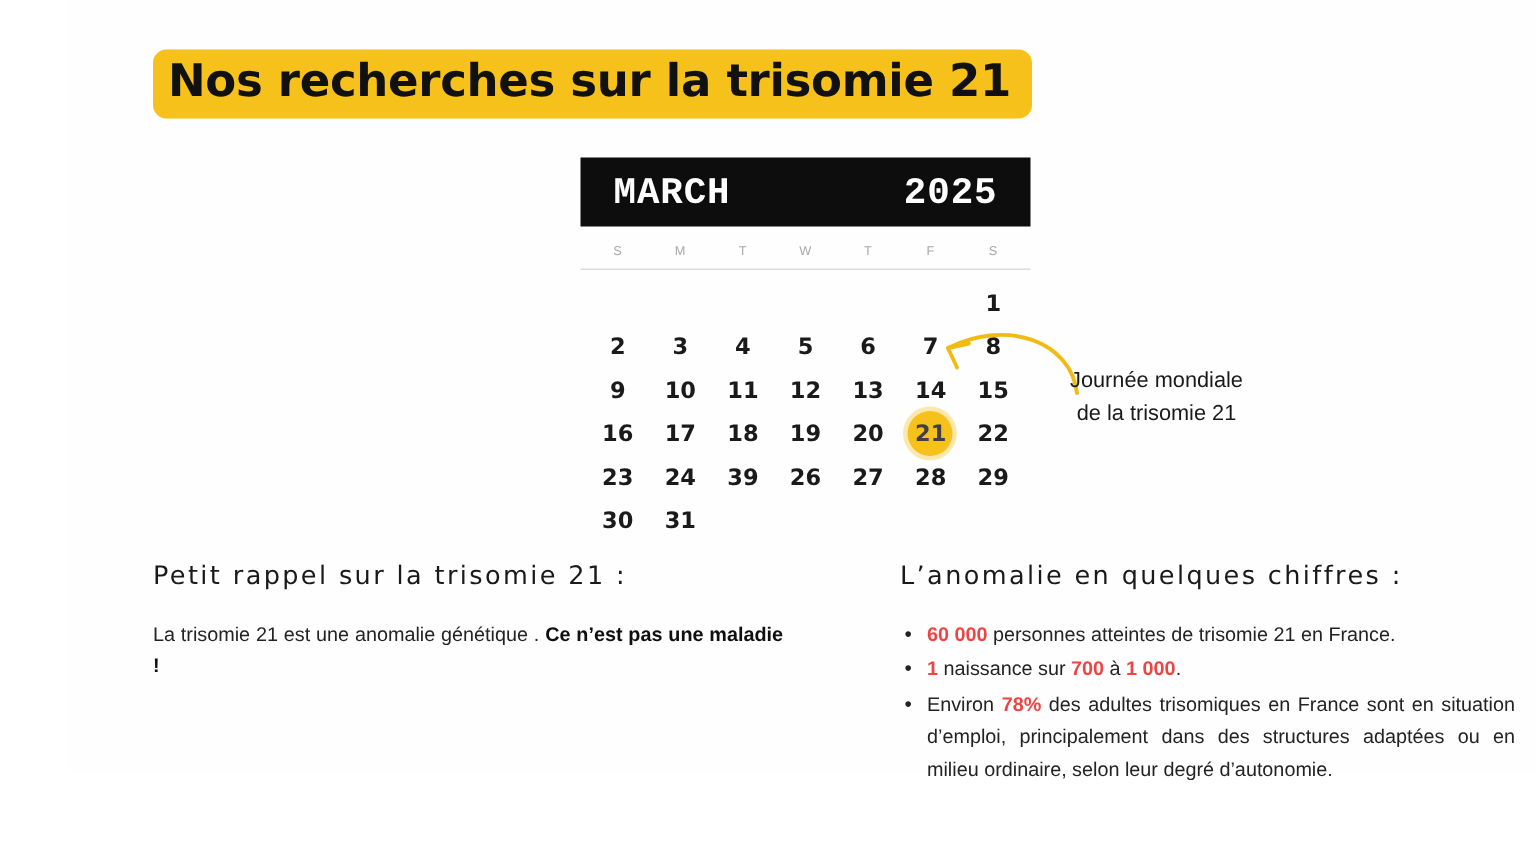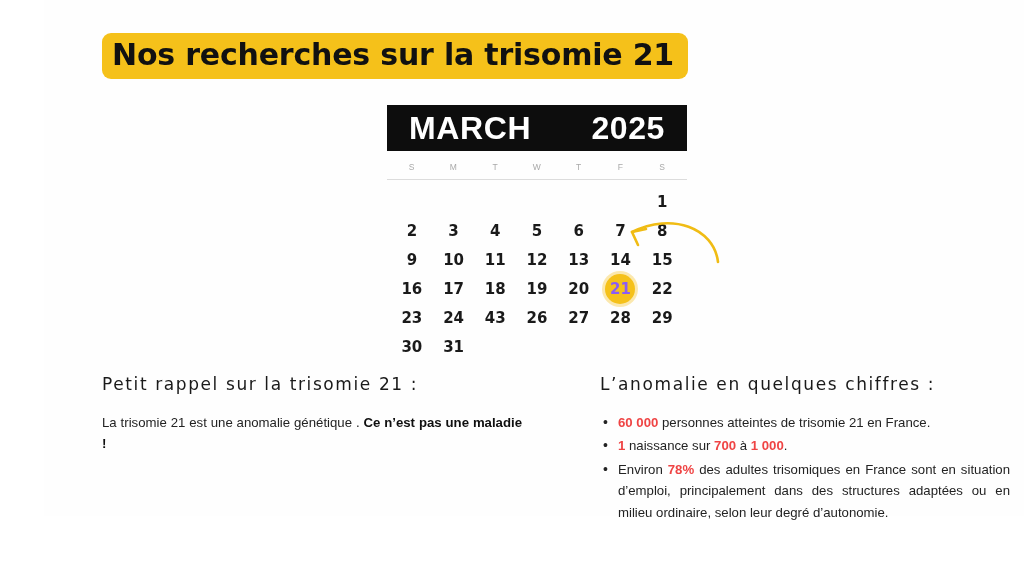--- a/index.html
+++ b/index.html
@@ -52,22 +52,22 @@
   #cal-header {
     background: #0d0d0d;
     height: 46px;
     display: flex;
     align-items: center;
     justify-content: space-between;
     padding: 0 22px;
   }
   #cal-month, #cal-year {
     color: #ffffff;
-    font-family: Liberation Sans, sans-serif;
-    font-size: 32px;
+    font-family: Liberation Mono, monospace;
+    font-size: 25px;
     font-weight: bold;
     letter-spacing: 0.6px;
     text-align: center;
   }
   #cal-weekdays {
     display: grid;
     grid-template-columns: repeat(7, 1fr);
     margin-top: 11px;
     padding: 0 4px;
   }
@@ -96,21 +96,21 @@
     display: flex;
     align-items: center;
     justify-content: center;
     font-family: "DejaVu Sans", sans-serif;
     font-size: 15px;
     font-weight: bold;
     color: #1a1a1a;
   }
   .day.empty { color: transparent; }
   .day.highlighted {
-    color: #8b5cf6;
+    color: #404040;
     z-index: 2;
   }
   .day.highlighted::before {
     content: "";
     position: absolute;
     width: 30px;
     height: 30px;
     border-radius: 50%;
     background: #F5C11A;
     box-shadow: 0 0 0 3px rgba(245,193,26,0.35);
@@ -241,35 +241,39 @@
         <div class="day">15</div>
         <div class="day">16</div>
         <div class="day">17</div>
         <div class="day">18</div>
         <div class="day">19</div>
         <div class="day">20</div>
         <div class="day highlighted">21</div>
         <div class="day">22</div>
         <div class="day">23</div>
         <div class="day">24</div>
-        <div class="day">43</div>
+        <div class="day">39</div>
         <div class="day">26</div>
         <div class="day">27</div>
         <div class="day">28</div>
         <div class="day">29</div>
         <div class="day">30</div>
         <div class="day">31</div>
       </div>
   </div>
 
   <svg id="arrow-svg" viewBox="0 0 120 62">
     <path d="M116 52 C 112 18, 70 2, 30 22" fill="none" stroke="#F0BC14" stroke-width="2.6" stroke-linecap="round"></path>
     <path d="M30 22 L 44 19 M30 22 L 36 35" fill="none" stroke="#F0BC14" stroke-width="2.6" stroke-linecap="round"></path>
   </svg>
 
+  <div id="annotation">
+    <div>Journée mondiale</div>
+    <div>de la trisomie 21</div>
+  </div>
 
   <div id="col-left">
     <div class="col-heading">Petit rappel sur la trisomie 21 :</div>
     <p class="body-text">
       <span>La trisomie 21 est une anomalie génétique . </span><b>Ce n’est pas une maladie !</b>
     </p>
   </div>
 
   <div id="col-right">
     <div class="col-heading">L’anomalie en quelques chiffres :</div>

